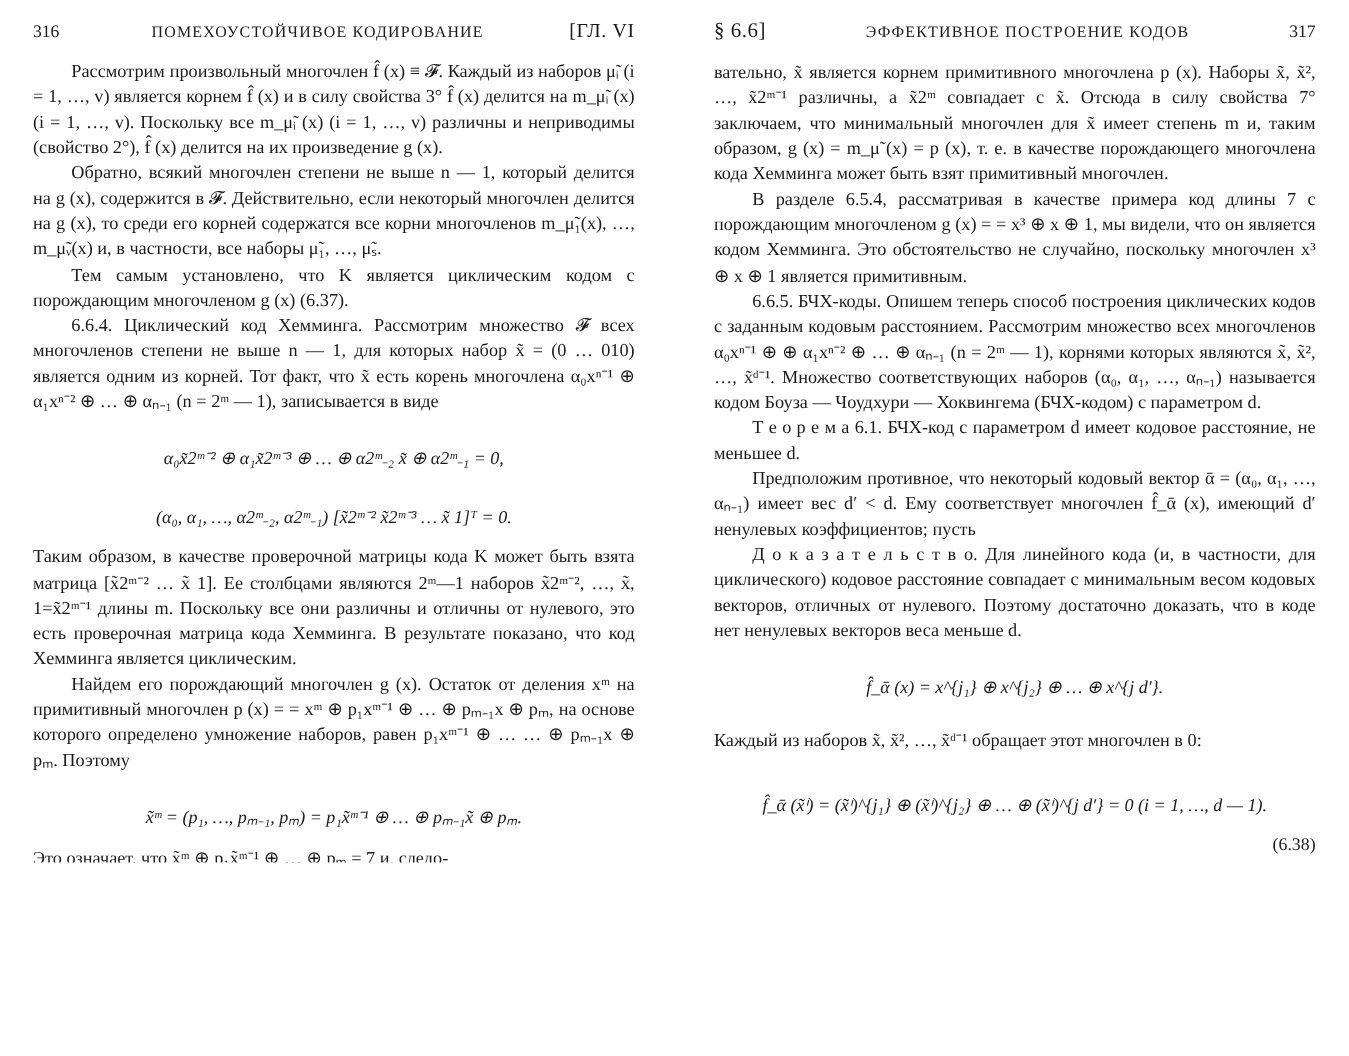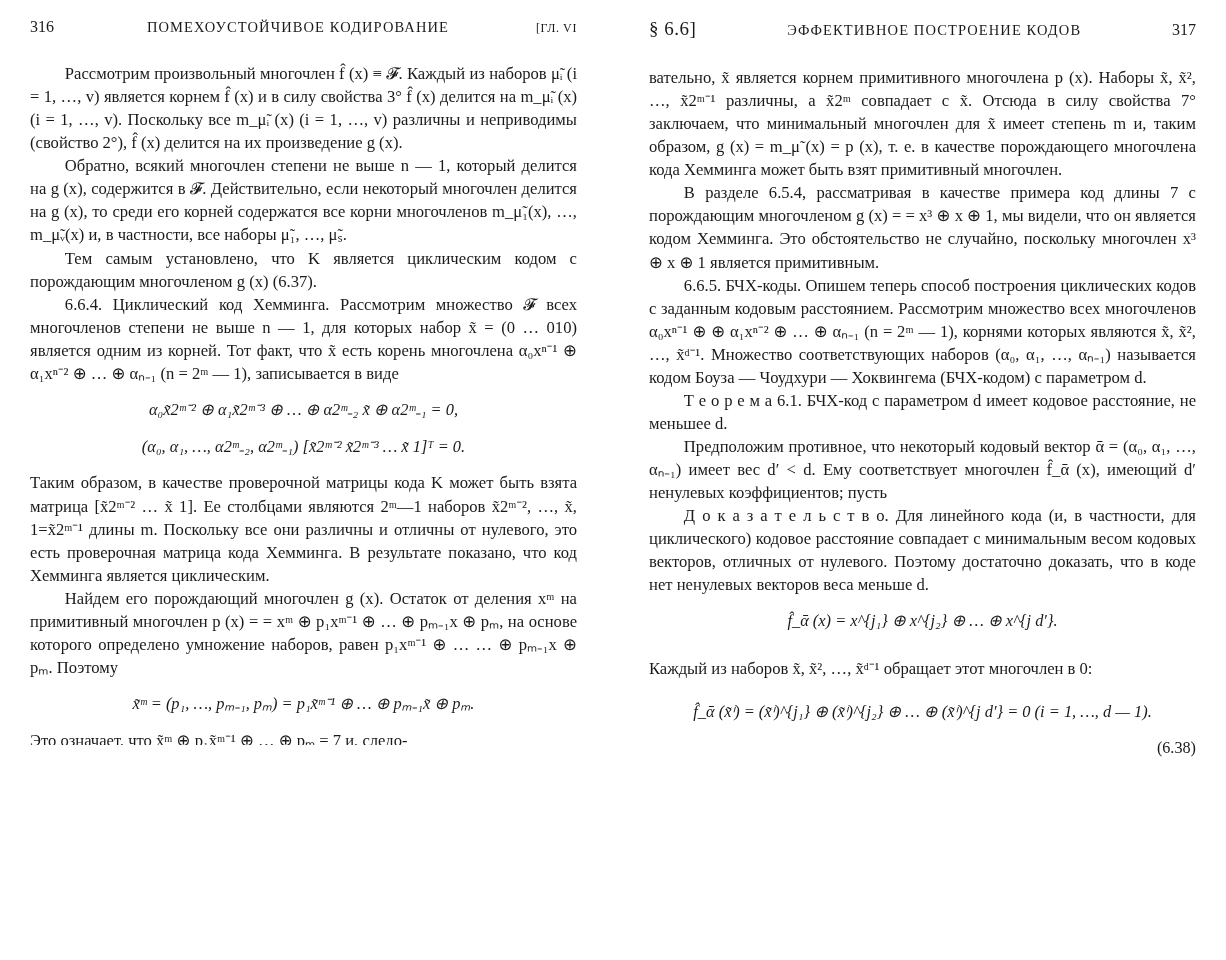--- a/index.html
+++ b/index.html
@@ -31,55 +31,55 @@
   }
   .page-right {
     width: 613px;
     padding: 18px 30px 0 36px;
   }
   .running-head {
     display: flex;
     align-items: baseline;
     font-size: 14.5px;
     letter-spacing: 0.4px;
-    margin-bottom: 26px;
+    margin-bottom: 14px;
     white-space: nowrap;
     gap: 28px;
   }
   .rh-folio {
     font-size: 16px;
     letter-spacing: 0;
   }
   .rh-section {
     font-size: 19px;
     letter-spacing: 0.5px;
   }
   .rh-title {
     flex: 1;
     text-align: center;
     text-transform: uppercase;
     font-size: 14.5px;
     letter-spacing: 1.1px;
   }
   .rh-chapter {
-    font-size: 12px;
+    font-size: 18px;
     letter-spacing: 0.6px;
   }
   .left .rh-title { padding-left: 6px; }
   p.body {
     margin: 0;
     font-size: 16.6px;
     line-height: 1.39;
     text-align: justify;
     text-indent: 2.1em;
     hyphens: manual;
   }
   p.body.noindent { text-indent: 0; }
   .formula {
-    margin: 13px 0 13px 0;
+    margin: 29px 0 13px 0;
     font-size: 16.4px;
     text-align: center;
     font-style: italic;
     line-height: 1.45;
   }
   .formula-right {
     text-align: right;
     font-style: normal;
     font-size: 16.2px;
     margin-top: 6px;

